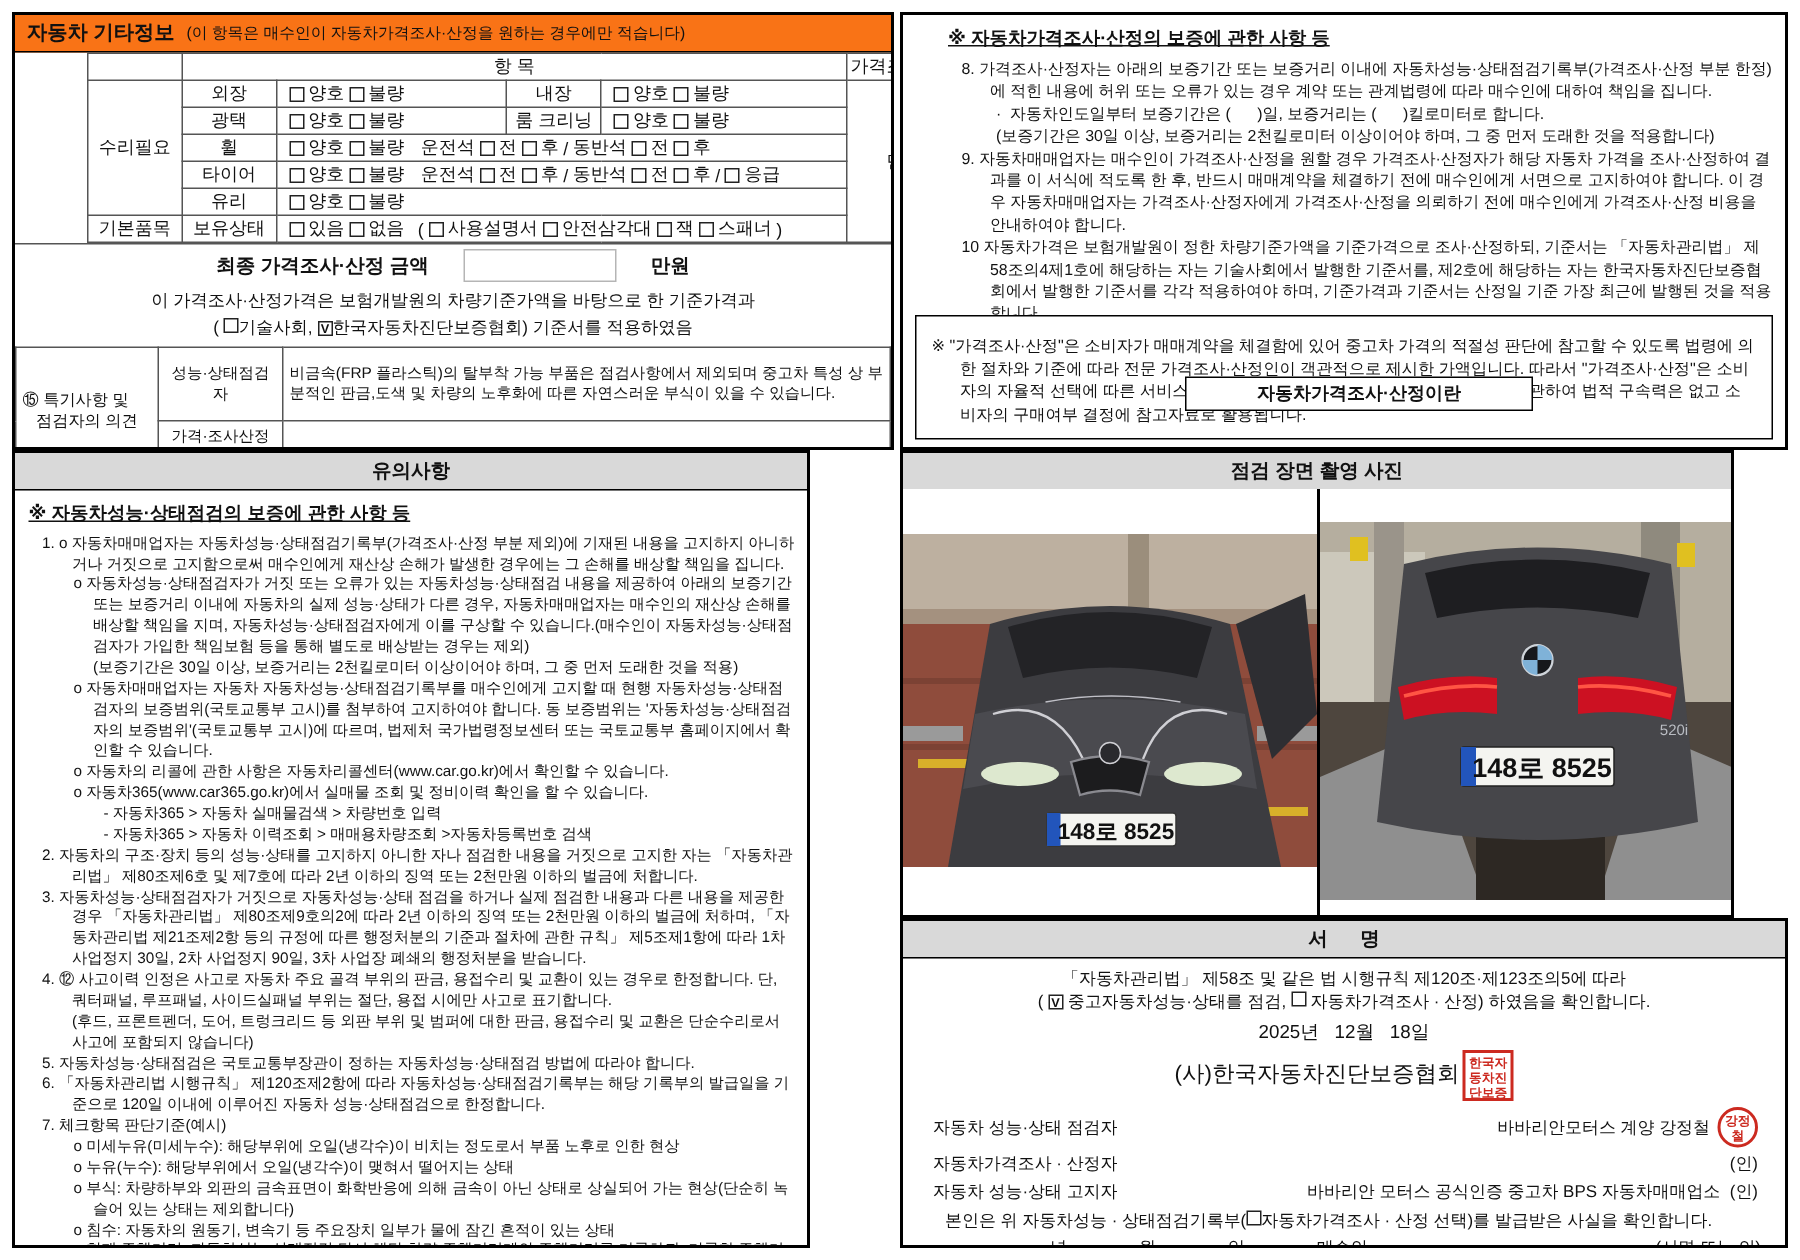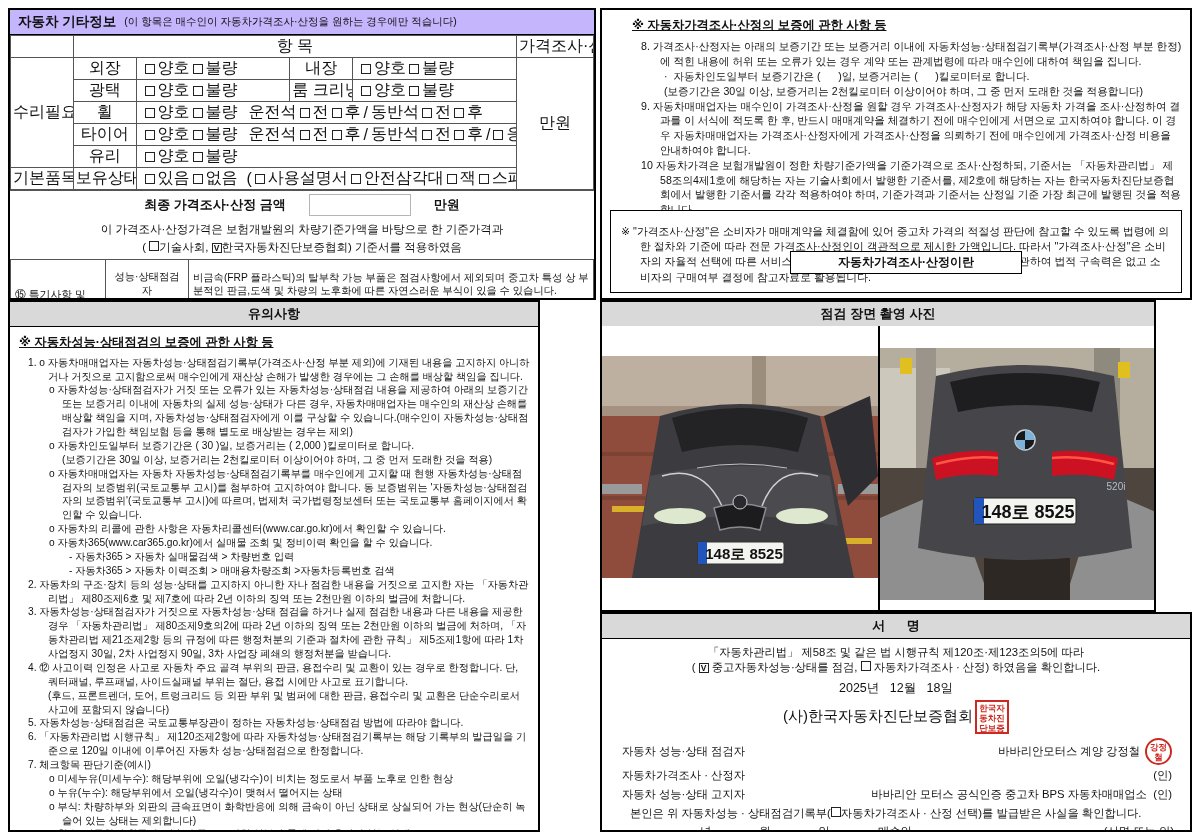--- a/index.html
+++ b/index.html
@@ -2,24 +2,24 @@
 <html><head>
 <meta charset="utf-8">
 <style>
   html,body{margin:0;padding:0;background:#fff;}
   .page{position:relative;width:1200px;height:840px;background:#fff;
     font-family:"Liberation Sans","DejaVu Sans",sans-serif;color:#111;overflow:hidden;}
   .box{position:absolute;border:2px solid #000;background:#fff;box-sizing:border-box;overflow:hidden;}
   .bar{height:24px;background:#d9d9d9;border-bottom:1.5px solid #000;display:flex;align-items:center;
     justify-content:center;font-weight:bold;font-size:13px;white-space:pre;}
   
-  .kita-title{height:24px;border-bottom:1.5px solid #000;background:#c4b5fd;display:flex;align-items:center;padding:0 8px;gap:8px;}
+  .kita-title{height:24px;border-bottom:1.5px solid #000;background:#f97316;display:flex;align-items:center;padding:0 8px;gap:8px;}
   .kita-title .t{font-weight:bold;font-size:13.5px;}
   .kita-title .n{font-size:10.5px;}
-  table.kita{width:100%;border-collapse:collapse;font-size:16px;table-layout:fixed;}
+  table.kita{width:100%;border-collapse:collapse;font-size:12px;table-layout:fixed;margin-left:48px;}
   table.kita td{border:1px solid #555;height:16px;text-align:center;padding:0 2px;overflow:hidden;white-space:nowrap;}
   .cbline{display:flex;align-items:center;justify-content:flex-start;gap:3px;padding-left:6px;}
   .cb{display:inline-block;width:10px;height:10px;border:1.2px solid #222;background:#fff;box-sizing:border-box;
     font-size:8.5px;line-height:8px;text-align:center;font-weight:bold;flex:0 0 auto;}
   .final-row{height:28px;display:flex;align-items:center;justify-content:center;gap:23px;border-top:1px solid #555;}
   .final-row .fl{font-weight:bold;font-size:13px;}
   .final-input{width:100px;height:20px;border:1px solid #b5b5b5;background:#fff;}
   .basis{height:38px;text-align:center;font-size:11.5px;line-height:1.55;padding-top:2px;}
   table.special{width:100%;border-collapse:collapse;font-size:10.3px;}
   table.special td{border:1px solid #555;padding:2px 4px;}
@@ -245,21 +245,20 @@
       </table>
   </div>
 
   <div class="box" style="left:8px;top:300px;width:532px;height:532px;">
     <div class="bar">유의사항</div>
     <div class="notice-body">
       <div class="sec-head">※ 자동차성능·상태점검의 보증에 관한 사항 등</div>
       <div>
           <div class="ln i1">1.  o 자동차매매업자는 자동차성능·상태점검기록부(가격조사·산정 부분 제외)에 기재된 내용을 고지하지 아니하거나 거짓으로 고지함으로써 매수인에게 재산상 손해가 발생한 경우에는 그 손해를 배상할 책임을 집니다.</div>
           <div class="ln i2">o 자동차성능·상태점검자가 거짓 또는 오류가 있는 자동차성능·상태점검 내용을 제공하여 아래의 보증기간 또는 보증거리 이내에 자동차의 실제 성능·상태가 다른 경우, 자동차매매업자는 매수인의 재산상 손해를 배상할 책임을 지며, 자동차성능·상태점검자에게 이를 구상할 수 있습니다.(매수인이 자동차성능·상태점검자가 가입한 책임보험 등을 통해 별도로 배상받는 경우는 제외)</div>
-          <div class="ln i2">o 자동차인도일부터 보증기간은 (  30  )일, 보증거리는 (  2,000  )킬로미터로 합니다.</div>
           <div class="ln i2c">(보증기간은 30일 이상, 보증거리는 2천킬로미터 이상이어야 하며, 그 중 먼저 도래한 것을  적용)</div>
           <div class="ln i2">o 자동차매매업자는 자동차 자동차성능·상태점검기록부를 매수인에게 고지할 때 현행 자동차성능·상태점검자의 보증범위(국토교통부 고시)를 첨부하여 고지하여야 합니다. 동 보증범위는 '자동차성능·상태점검자의 보증범위'(국토교통부 고시)에 따르며, 법제처 국가법령정보센터 또는 국토교통부 홈페이지에서 확인할 수 있습니다.</div>
           <div class="ln i2">o 자동차의 리콜에 관한 사항은 자동차리콜센터(www.car.go.kr)에서 확인할 수 있습니다.</div>
           <div class="ln i2">o 자동차365(www.car365.go.kr)에서 실매물 조회 및 정비이력 확인을 할 수 있습니다.</div>
           <div class="ln i3">- 자동차365 &gt; 자동차 실매물검색 &gt; 차량번호 입력</div>
           <div class="ln i3">- 자동차365 &gt; 자동차 이력조회 &gt; 매매용차량조회 &gt;자동차등록번호 검색</div>
           <div class="ln i1">2. 자동차의 구조·장치 등의 성능·상태를 고지하지 아니한 자나 점검한 내용을 거짓으로 고지한 자는 「자동차관리법」 제80조제6호 및 제7호에 따라 2년 이하의 징역 또는 2천만원 이하의 벌금에 처합니다.</div>
           <div class="ln i1">3. 자동차성능·상태점검자가 거짓으로 자동차성능·상태 점검을 하거나 실제 점검한 내용과 다른 내용을 제공한 경우 「자동차관리법」 제80조제9호의2에 따라 2년 이하의 징역 또는 2천만원 이하의 벌금에 처하며, 「자동차관리법 제21조제2항 등의 규정에 따른 행정처분의 기준과 절차에 관한 규칙」 제5조제1항에 따라 1차 사업정지 30일, 2차 사업정지 90일, 3차 사업장 폐쇄의 행정처분을 받습니다.</div>
           <div class="ln i1">4. ⑫ 사고이력 인정은 사고로 자동차 주요 골격 부위의 판금, 용접수리 및 교환이 있는 경우로 한정합니다. 단, 쿼터패널, 루프패널, 사이드실패널 부위는 절단, 용접 시에만 사고로 표기합니다.</div>
           <div class="ln i1c">(후드, 프론트펜더, 도어, 트렁크리드 등 외판 부위 및 범퍼에 대한 판금, 용접수리 및 교환은 단순수리로서 사고에 포함되지 않습니다)</div>

